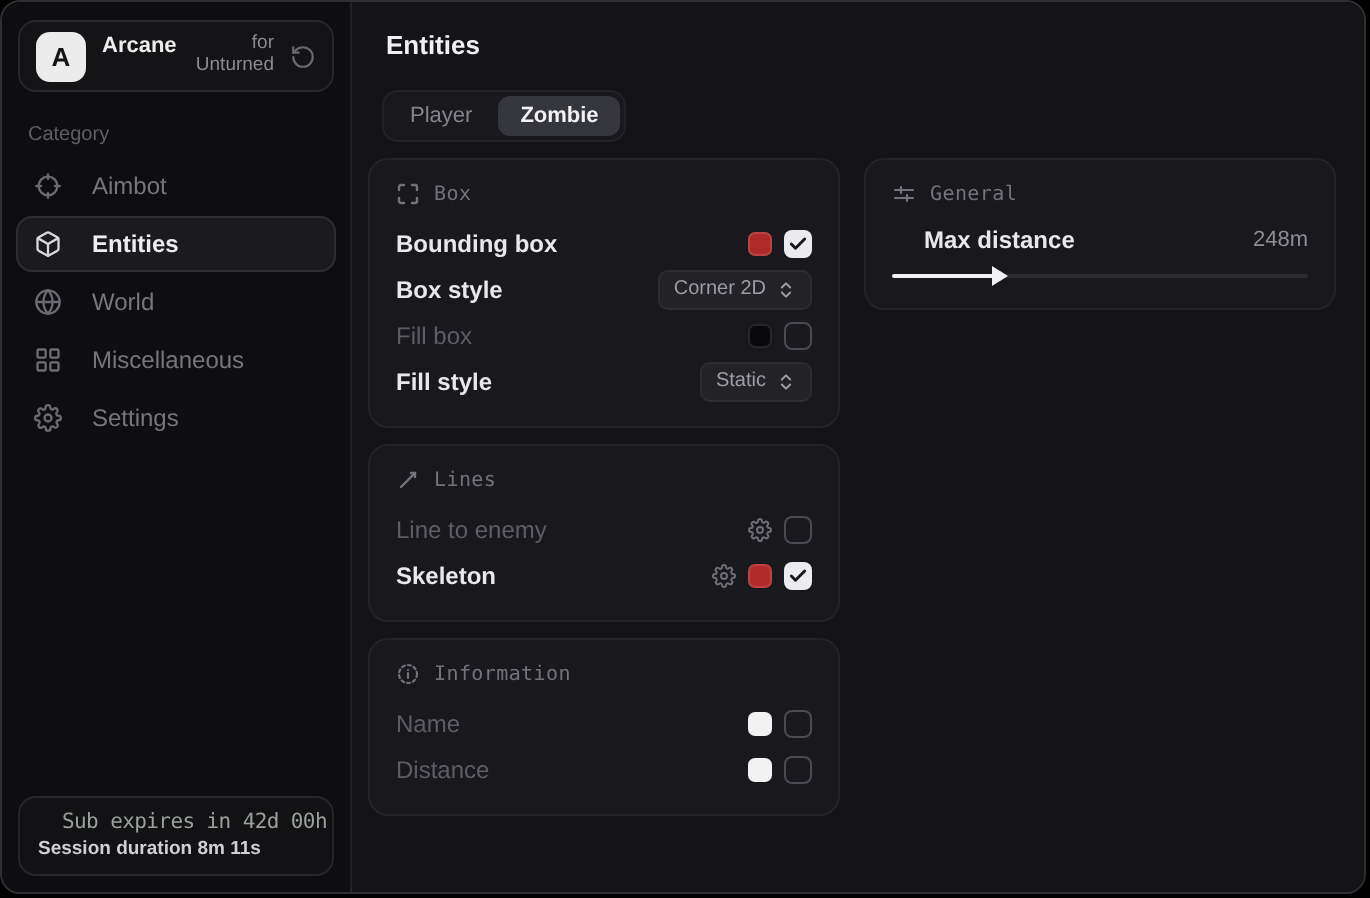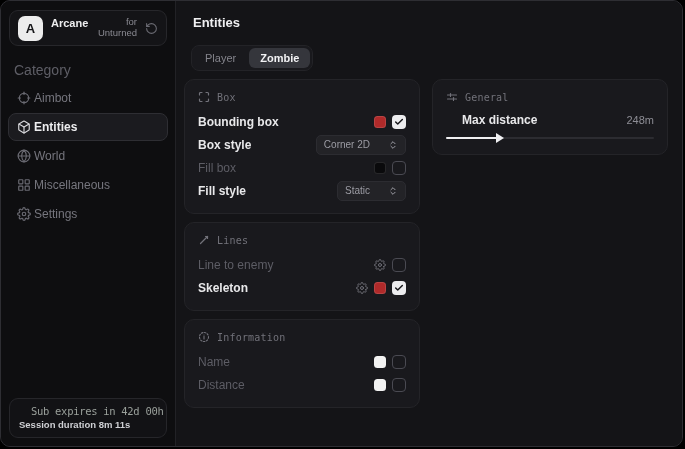--- a/index.html
+++ b/index.html
@@ -8,23 +8,23 @@
   
   .sidebar{width:175px;min-width:175px;height:100%;background:#0e0e10;border-right:1px solid #222226;box-sizing:border-box;display:flex;flex-direction:column;position:relative;}
   .brand-card{margin:9px 8px 0 8px;height:34px;border:1px solid #27272b;border-radius:9px;background:#141417;display:flex;align-items:center;padding:0 8px;gap:8px;}
   .logo{width:25px;height:25px;border-radius:7px;background:#ececec;color:#141417;display:flex;align-items:center;justify-content:center;font-weight:bold;font-size:13px;}
   .brand-text{display:flex;flex-direction:row;line-height:1.15;flex:1;text-align:right;}
   .brand-title{font-size:11px;font-weight:bold;color:#eeeeef;}
   .brand-sub{font-size:9.5px;color:#8a8a92;}
   .icon{display:inline-flex;align-items:center;justify-content:center;}
   .icon svg{display:block;}
   .refresh-btn{color:#6a6a72;cursor:pointer;}
-  .cat-label{margin:16px 0 6px 13px;font-size:14px;color:#5e5e66;}
+  .cat-label{margin:16px 0 6px 13px;font-size:10px;color:#5e5e66;}
   .nav{display:flex;flex-direction:column;gap:1px;padding:0 7px;}
-  .nav-item{height:28px;display:flex;align-items:center;gap:3px;padding:0 8px;border-radius:8px;border:1px solid transparent;font-size:12px;color:#76767e;cursor:pointer;box-sizing:border-box;}
+  .nav-item{height:28px;display:flex;align-items:center;gap:15px;padding:0 8px;border-radius:8px;border:1px solid transparent;font-size:12px;color:#76767e;cursor:pointer;box-sizing:border-box;}
   .nav-item .icon{color:#6a6a72;}
   .nav-item.active{background:#1b1b1f;border-color:#2e2e33;color:#ededef;font-weight:bold;}
   .nav-item.active .icon{color:#d8d8dc;}
   .sub-card{position:absolute;left:8px;right:8px;bottom:8px;border:1px solid #26262a;border-radius:9px;background:#121215;padding:6px 9px 7px 9px;box-sizing:border-box;}
   .sub-line1{font-family:"DejaVu Sans Mono",monospace;font-size:10.5px;color:#9aa09b;letter-spacing:-0.3px;white-space:nowrap;margin-left:12px;}
   .sub-line2{font-size:9.5px;font-weight:bold;color:#cfd0d4;margin-top:2px;}
   
   .main{flex:1;position:relative;background:#141417;}
   .page-title{position:absolute;left:17px;top:14px;font-size:13px;font-weight:bold;color:#f0f0f2;margin:0;}
   .tabs{position:absolute;left:15px;top:44px;display:flex;background:#19191d;border:1px solid #232327;border-radius:8px;padding:2px;gap:2px;justify-content:flex-end;}
@@ -36,21 +36,21 @@
   .panel-head{display:flex;align-items:center;gap:7px;height:16px;margin-bottom:5px;color:#72727a;}
   .panel-title{font-family:"DejaVu Sans Mono",monospace;font-size:10px;letter-spacing:0.2px;}
   .row{height:23px;display:flex;align-items:center;justify-content:space-between;}
   .row-label{font-size:12px;font-weight:bold;color:#e8e8ea;}
   .row.disabled .row-label{color:#5d5d65;font-weight:normal;}
   .controls{display:flex;align-items:center;gap:6px;}
   .swatch{width:12px;height:12px;border-radius:3.5px;border:1px solid rgba(255,255,255,0.12);box-sizing:border-box;cursor:pointer;}
   .checkbox{width:14px;height:14px;border-radius:4px;box-sizing:border-box;cursor:pointer;display:flex;align-items:center;justify-content:center;}
   .checkbox.unchecked{border:1.5px solid #4a4a52;background:transparent;}
   .checkbox.checked{background:#ececee;color:#17171a;}
-  .select{height:18px;display:flex;align-items:center;gap:18px;background:#232327;border:1px solid #2c2c31;border-radius:5px;padding:0 7px;font-size:10px;color:#9c9ca4;cursor:pointer;}
+  .select{height:18px;display:flex;align-items:center;gap:5px;background:#232327;border:1px solid #2c2c31;border-radius:5px;padding:0 7px;font-size:10px;color:#9c9ca4;cursor:pointer;}
   .gear-sm{color:#6e6e76;cursor:pointer;}
   
   .gen-row{height:20px;display:flex;align-items:center;justify-content:space-between;margin-top:2px;margin-left:16px;}
   .gen-value{font-size:11px;color:#8d8d95;}
   .slider{position:relative;height:10px;margin-top:3px;cursor:pointer;}
   .slider-track{position:absolute;left:0;right:0;top:4px;height:2px;background:#2c2c31;border-radius:2px;}
   .slider-fill{position:absolute;left:0;top:4px;height:2px;background:#f0f0f2;border-radius:2px;}
   .slider-handle{position:absolute;top:0;width:0;height:0;border-top:5px solid transparent;border-bottom:5px solid transparent;border-left:8px solid #f0f0f2;margin-left:-2px;}
 </style>
 </head>

